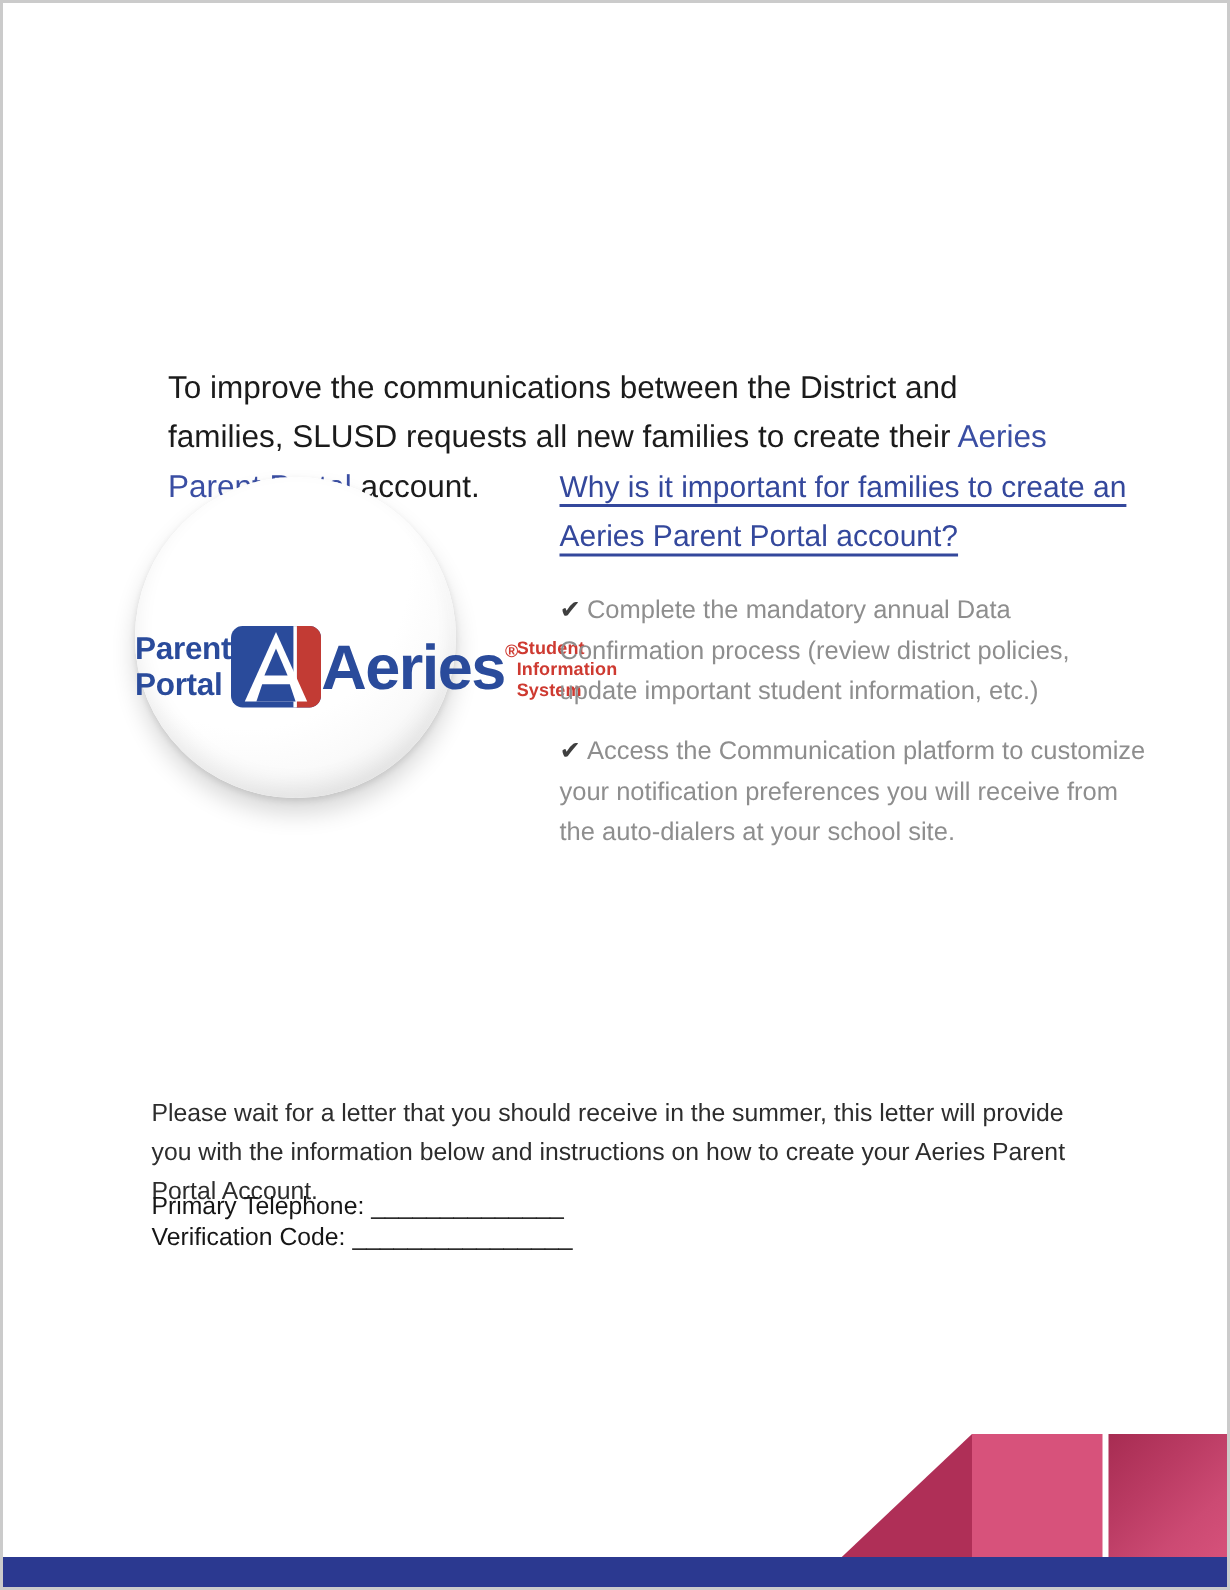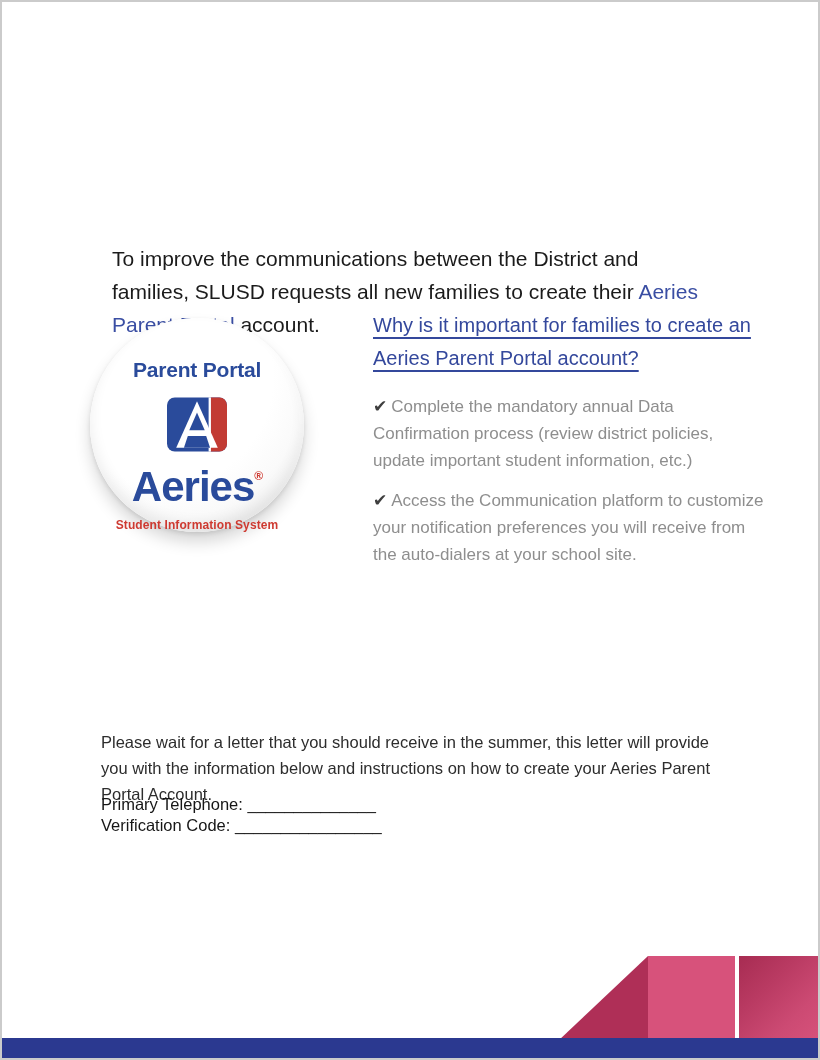--- a/index.html
+++ b/index.html
@@ -33,21 +33,21 @@
     color:#1b1b1b;
   }
   .intro .inline-link { color:#3A4EA3; cursor:pointer; }
 
   
   .logo-badge {
     position:absolute; left:88px; top:316px;
     width:214px; height:214px; border-radius:50%;
     background:radial-gradient(circle at 35% 28%, #ffffff 52%, #fafafa 68%, #ececec 86%, #dcdcdc 100%);
     box-shadow:0 10px 16px rgba(0,0,0,0.16), 0 2px 4px rgba(0,0,0,0.10), inset 0 -8px 14px rgba(0,0,0,0.07), inset 0 4px 8px rgba(255,255,255,0.95);
-    display:flex; flex-direction:column; align-items:center; justify-content:space-between;
+    display:flex; flex-direction:row; align-items:center; justify-content:flex-start;
     padding-top:40px; box-sizing:border-box;
   }
   .logo-top {
     font-size:21px; font-weight:bold; color:#2A4B9B; letter-spacing:-0.2px;
   }
   .logo-amark { margin:5px 0 2px 0; }
   .logo-word {
     font-size:42px; line-height:40px; font-weight:bold; color:#2A4B9B; letter-spacing:-1px;
     position:relative;
   }

